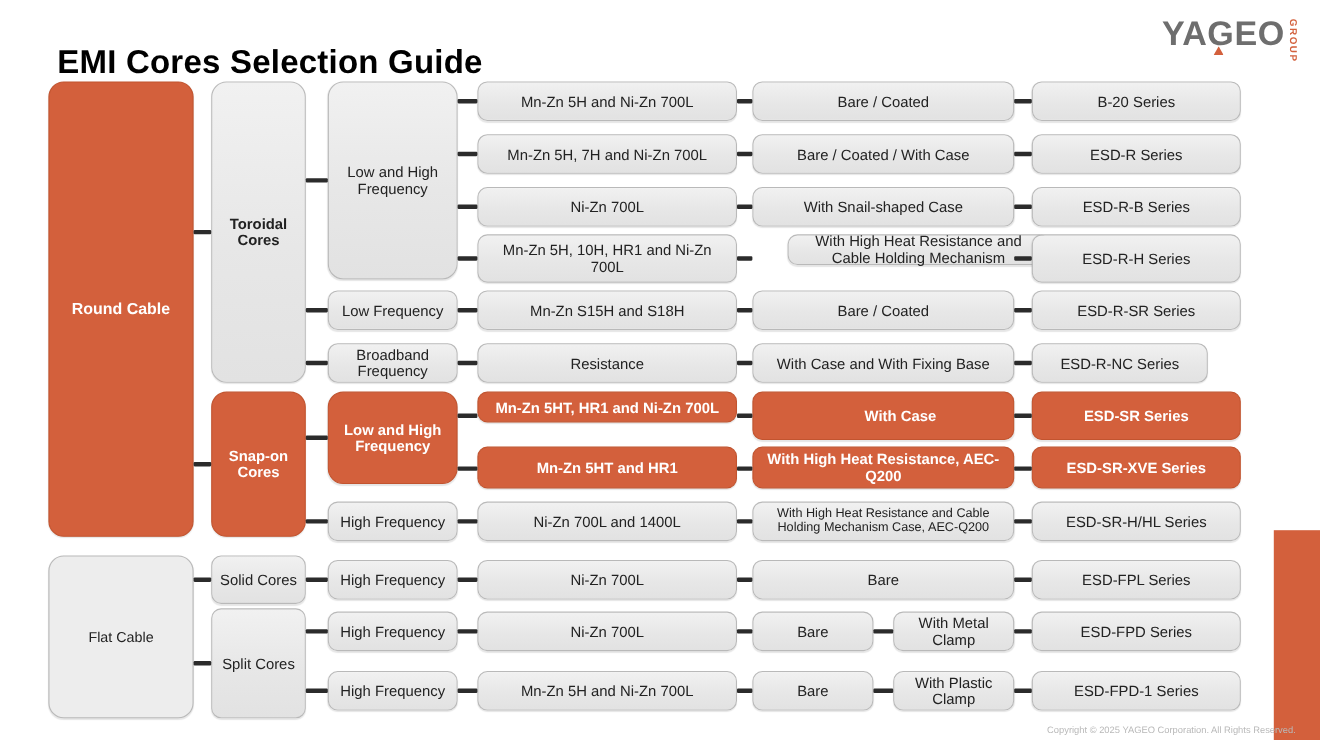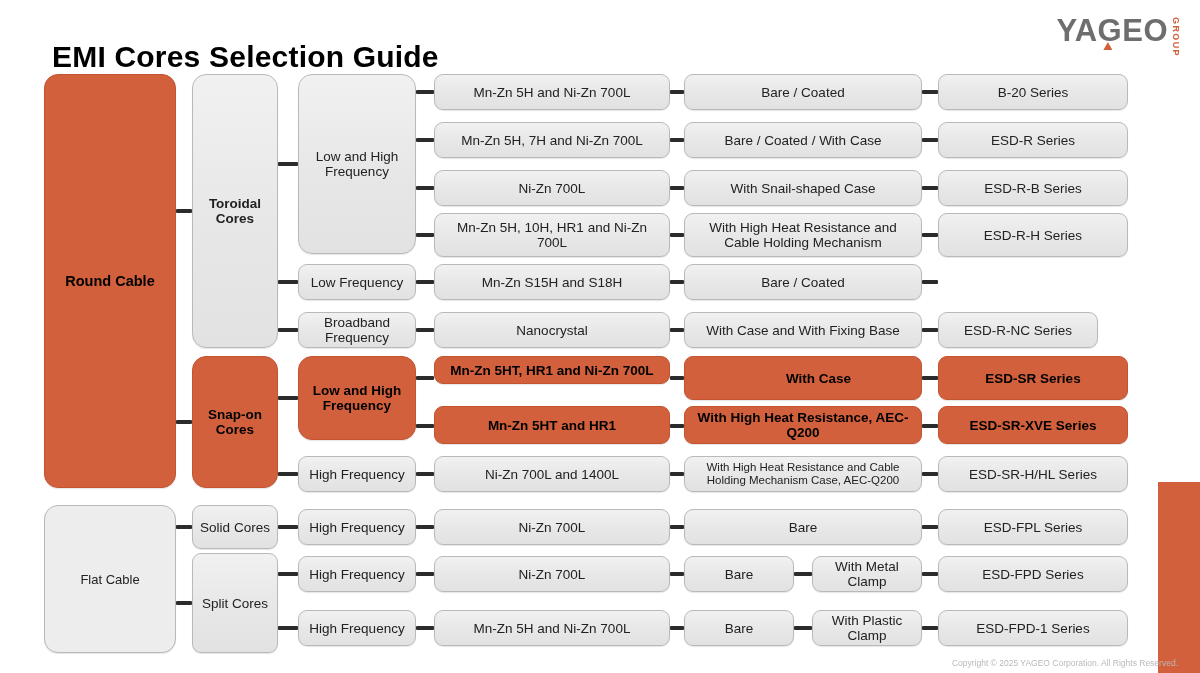--- a/index.html
+++ b/index.html
@@ -43,21 +43,21 @@
   .node{
     position:absolute;box-sizing:border-box;
     border:1px solid #b9b9b9;border-radius:9px;
     background:linear-gradient(180deg,#f1f1f1 0%,#e7e7e7 55%,#e2e2e2 100%);
     display:flex;align-items:center;justify-content:center;text-align:center;
     color:#222;font-size:13.5px;line-height:15px;padding:2px 6px;
     box-shadow:0 1px 1px rgba(0,0,0,.10);
   }
   .node.big{border-radius:14px;}
   .node.orange{
-    background:#d3603c;border-color:#c2542f;color:#000000;font-weight:bold;
+    background:#d3603c;border-color:#c2542f;color:#ffffff;font-weight:bold;
   }
   .node.orange.big{border-radius:14px;}
   .node.plain{background:#ededed;}
 
   
   .conn{position:absolute;height:4px;background:#2b2b2b;border-radius:1px;}
 </style>
 </head>
 <body>
 
@@ -127,21 +127,21 @@
   <div class="node" style="left:434px;top:170px;width:236px;height:36px;">
     <span>Ni-Zn 700L</span>
     </div>
   <div class="node" style="left:434px;top:213px;width:236px;height:44px;">
     <span>Mn-Zn 5H, 10H, HR1 and Ni-Zn 700L</span>
     </div>
   <div class="node" style="left:434px;top:264px;width:236px;height:36px;">
     <span>Mn-Zn S15H and S18H</span>
     </div>
   <div class="node" style="left:434px;top:312px;width:236px;height:36px;">
-    <span>Nanocrystal</span>
+    <span>Resistance</span>
     </div>
   <div class="node orange" style="left:434px;top:356px;width:236px;height:28px;">
     <span>Mn-Zn 5HT, HR1 and Ni-Zn 700L</span>
     </div>
   <div class="node orange" style="left:434px;top:406px;width:236px;height:38px;">
     <span>Mn-Zn 5HT and HR1</span>
     </div>
   <div class="node" style="left:434px;top:456px;width:236px;height:36px;">
     <span>Ni-Zn 700L and 1400L</span>
     </div>
@@ -157,21 +157,21 @@
 
   <div class="node" style="left:684px;top:74px;width:238px;height:36px;">
     <span>Bare / Coated</span>
     </div>
   <div class="node" style="left:684px;top:122px;width:238px;height:36px;">
     <span>Bare / Coated / With Case</span>
     </div>
   <div class="node" style="left:684px;top:170px;width:238px;height:36px;">
     <span>With Snail-shaped Case</span>
     </div>
-  <div class="node" style="left:684px;top:213px;width:238px;height:44px;">
+  <div class="node" style="left:716px;top:213px;width:238px;height:28px;">
     <span>With High Heat Resistance and Cable Holding Mechanism</span>
     </div>
   <div class="node" style="left:684px;top:264px;width:238px;height:36px;">
     <span>Bare / Coated</span>
     </div>
   <div class="node" style="left:684px;top:312px;width:238px;height:36px;">
     <span>With Case and With Fixing Base</span>
     </div>
   <div class="node orange" style="left:684px;top:356px;width:238px;height:44px;padding-left:37px;">
     <span>With Case</span>
@@ -204,20 +204,23 @@
     <span>B-20 Series</span>
     </div>
   <div class="node" style="left:938px;top:122px;width:190px;height:36px;">
     <span>ESD-R Series</span>
     </div>
   <div class="node" style="left:938px;top:170px;width:190px;height:36px;">
     <span>ESD-R-B Series</span>
     </div>
   <div class="node" style="left:938px;top:213px;width:190px;height:44px;">
     <span>ESD-R-H Series</span>
+    </div>
+  <div class="node" style="left:938px;top:264px;width:190px;height:36px;">
+    <span>ESD-R-SR Series</span>
     </div>
   <div class="node" style="left:938px;top:312px;width:160px;height:36px;">
     <span>ESD-R-NC Series</span>
     </div>
   <div class="node orange" style="left:938px;top:356px;width:190px;height:44px;">
     <span>ESD-SR Series</span>
     </div>
   <div class="node orange" style="left:938px;top:406px;width:190px;height:38px;">
     <span>ESD-SR-XVE Series</span>
     </div>

